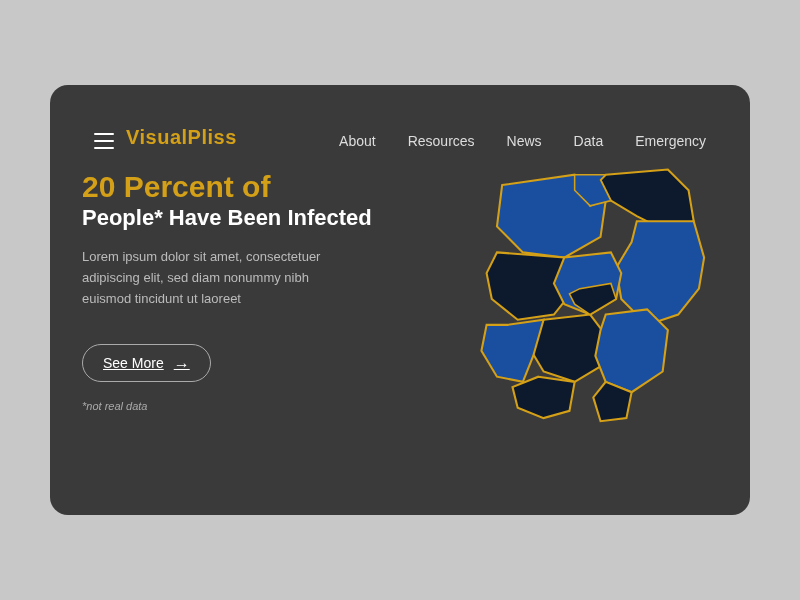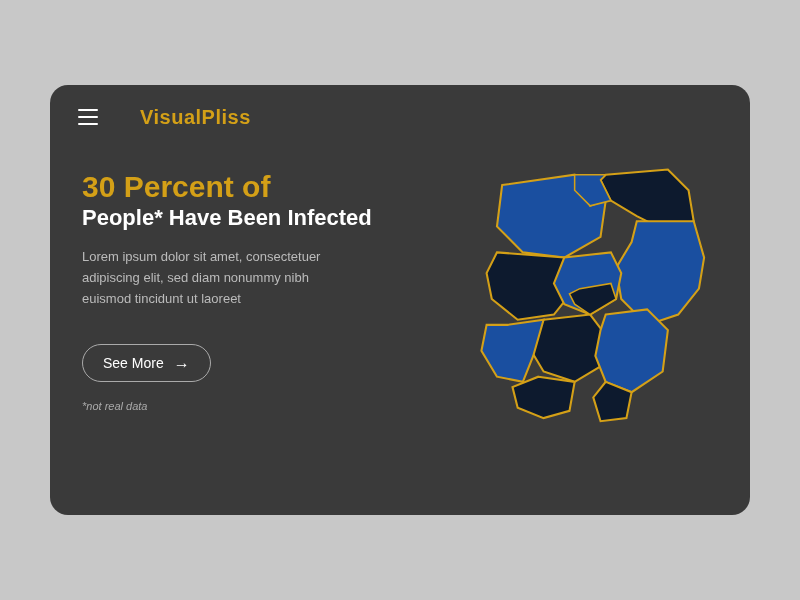--- a/index.html
+++ b/index.html
@@ -18,25 +18,24 @@
       width: 700px;
       height: 430px;
       overflow: hidden;
       position: relative;
       display: flex;
       flex-direction: column;
     }
     
     .navbar {
       display: flex;
-      align-items: center;
-      padding: 0 28px;
+      align-items: flex-end;
+      padding: 0 44px;
       height: 64px;
       flex-shrink: 0;
-      gap: 30px;
     }
     .hamburger {
       display: flex;
       flex-direction: column;
       gap: 5px;
       cursor: pointer;
       margin-right: 12px;
     }
     .hamburger span {
       display: block;
@@ -105,20 +104,21 @@
       align-items: center;
       gap: 10px;
       border: 1.5px solid #aaa;
       background: transparent;
       color: #fff;
       padding: 9px 20px;
       border-radius: 22px;
       font-size: 14px;
       cursor: pointer;
       width: fit-content;
+      text-decoration: underline;
     }
     .arrow-icon {
       font-size: 16px;
       color: #fff;
     }
     .footnote {
       color: #aaa;
       font-size: 11px;
       margin-top: 18px;
       font-style: italic;
@@ -141,25 +141,32 @@
 
 <div class="card">
 
   <nav class="navbar">
     <div class="hamburger">
       <span></span>
         <span></span>
         <span></span>
     </div>
     <span class="brand">VisualPliss</span>
+    <div class="nav-links">
+      <a>About</a>
+      <a>Resources</a>
+      <a>News</a>
+      <a>Data</a>
+      <a>Emergency</a>
+    </div>
   </nav>
 
   <div class="main">
     <div class="left-content">
-      <div class="headline-yellow">30 Percent of</div>
+      <div class="headline-yellow">20 Percent of</div>
       <div class="headline-white">People* Have Been Infected</div>
       <p class="description">Lorem ipsum dolor sit amet, consectetuer adipiscing elit, sed diam nonummy nibh euismod tincidunt ut laoreet</p>
       <button class="see-more-btn">
         <span>See More</span>
         <span class="arrow-icon">→</span>
       </button>
       <div class="footnote">*not real data</div>
     </div>
 
     <div class="map-area">

